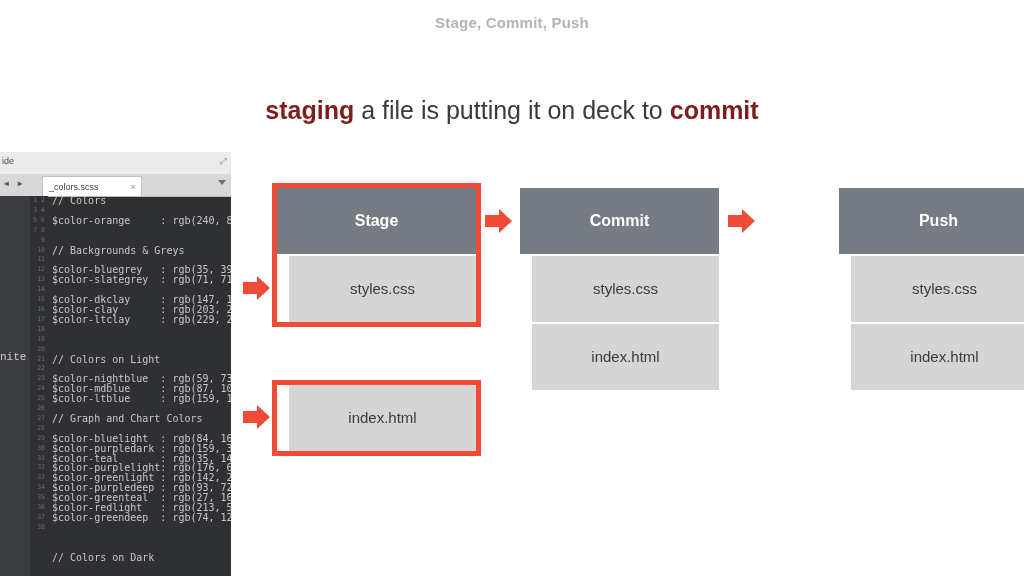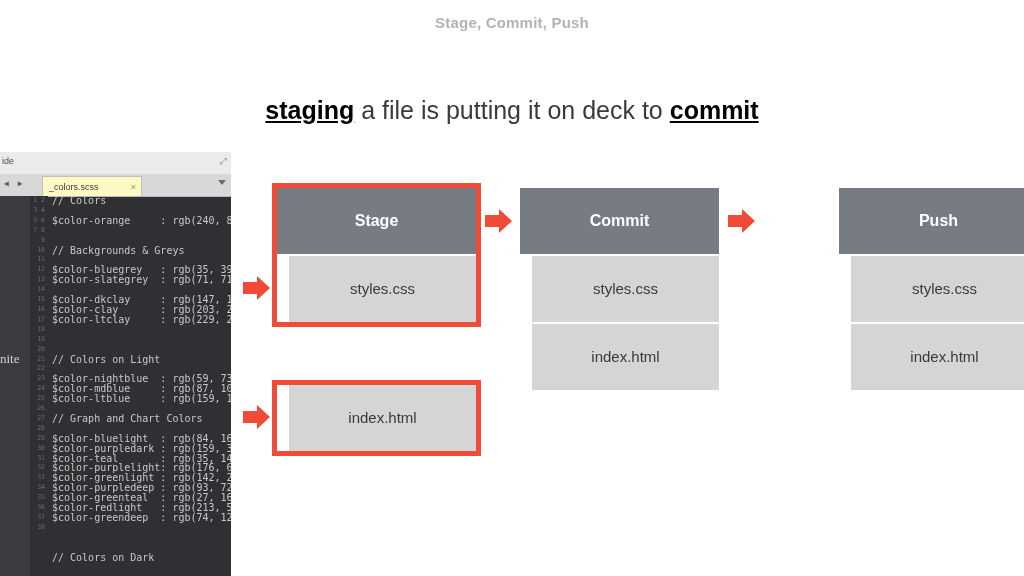--- a/index.html
+++ b/index.html
@@ -34,21 +34,21 @@
   
   .headline {
     position: absolute;
     top: 96px;
     left: 0;
     width: 1024px;
     text-align: center;
     font-size: 25px;
     color: #3a3a3a;
   }
-  .headline .bold { font-weight: bold; color: #000000; text-decoration: underline; }
+  .headline .bold { font-weight: bold; color: #7f1d1d; }
 
   
   .editor {
     position: absolute;
     left: 0;
     top: 152px;
     width: 231px;
     height: 424px;
     background: #2f3033;
     overflow: hidden;
@@ -85,21 +85,21 @@
     position: absolute;
     left: 4px; top: 5px;
     font-size: 8px;
     color: #5c5c5c;
     letter-spacing: 2px;
   }
   .editor-tab {
     position: absolute;
     left: 42px; top: 2px;
     width: 100px; height: 20px;
-    background: #fef9c3;
+    background: #ffffff;
     border: 1px solid #c2c2c2;
     border-bottom: none;
     font-family: "Liberation Sans", sans-serif;
     font-size: 9px;
     color: #3b3b3b;
     line-height: 20px;
     padding-left: 6px;
     box-sizing: border-box;
   }
   .editor-tab .tab-x {
@@ -142,23 +142,23 @@
   }
 
   .left-strip {
     position: absolute;
     top: 44px; left: 0;
     width: 30px; height: 380px;
     background: #3b3c40;
   }
   .left-strip .frag {
     position: absolute;
-    font-size: 13px;
+    font-size: 11px;
     color: #d0d0d0;
-    font-family: Liberation Serif, serif;
+    font-family: Liberation Mono, monospace;
   }
 
   
   .col { position: absolute; }
 
   .box {
     box-sizing: border-box;
     width: 199px;
     text-align: center;
     font-size: 15px;

